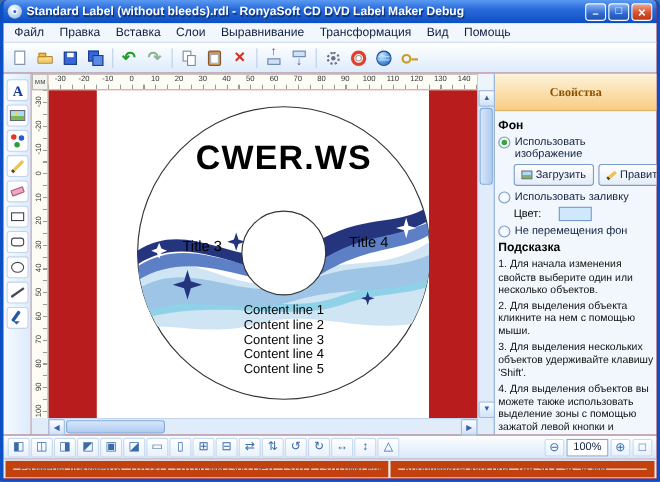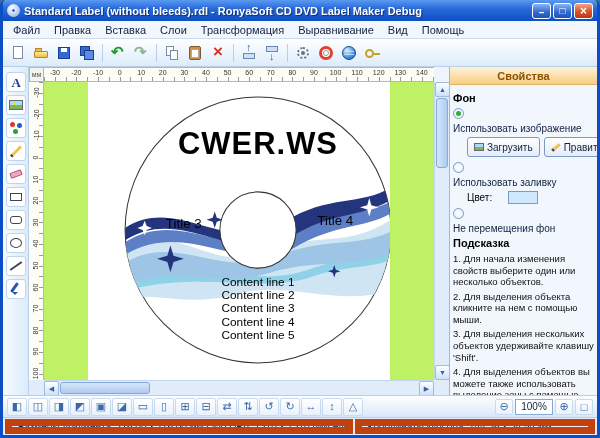--- a/index.html
+++ b/index.html
@@ -1,20 +1,20 @@
 <!DOCTYPE html>
 <html><head>
 <meta charset="utf-8">
 <style>
   *, *::before, *::after { margin:0; padding:0; box-sizing:border-box; }
   html,body { width:600px; height:438px; overflow:hidden; }
   body { font-family:"Liberation Sans", sans-serif; font-size:11px; background:#3a6ea5; }
 
   .window { width:600px; height:438px; display:flex; flex-direction:column;
-    background:#bef264; border:3px solid #0c4fc4; border-top:none;
+    background:#b91c1c; border:3px solid #0c4fc4; border-top:none;
     border-radius:6px 6px 3px 3px; overflow:hidden; }
 
   
   .titlebar { height:21px; flex:none; display:flex; align-items:center; gap:4px; padding:0 4px;
     background:linear-gradient(180deg,#5a9af2 0%,#2a6ada 40%,#0c4fc4 100%);
     border-radius:4px 4px 0 0; }
   .app-icon { width:13px; height:13px; border-radius:50%; flex:none;
     background:radial-gradient(circle at 38% 32%, #ffffff, #bcd2ea 55%, #86a6cc); position:relative; }
   .app-icon::after { content:""; position:absolute; left:4px; top:4px; width:5px; height:5px;
     border-radius:50%; background:#2a6ada; border:1px solid #fff; }
@@ -128,26 +128,26 @@
   .sthumb-v { height:70px; margin:1px; background:linear-gradient(90deg,#d6e6fa,#aecbf0);
     border:1px solid #86aad8; border-radius:3px; }
   .sthumb-h { width:90px; margin:1px; background:linear-gradient(180deg,#d6e6fa,#aecbf0);
     border:1px solid #86aad8; border-radius:3px; }
   .strack { flex:1; }
   .scorner { width:15px; height:15px; flex:none; background:#e0ecfa; }
 
   
   .props { width:148px; flex:none; border-left:1px solid #9cb8dc; background:#f2f7fe;
     display:flex; flex-direction:column; overflow:hidden; }
-  .props-header { height:18px; flex:none; display:flex; align-items:center; justify-content:center;
+  .props-header { height:34px; flex:none; display:flex; align-items:center; justify-content:center;
     font-weight:bold; color:#8a5200; background:linear-gradient(180deg,#fdf3da,#f8cd84);
-    border-bottom:1px solid #e0b468; }
+    border-bottom:1px solid #e0b468;font-family:Liberation Serif, serif; }
   .props-body { flex:1; padding:5px 3px; overflow:hidden; }
   .sect-title { font-weight:bold; font-size:11px; margin:2px 0 4px; }
-  .radio-row { display:flex; align-items:flex-start; gap:4px; margin:3px 0; font-size:10px; color:#102040;flex-direction:column; }
+  .radio-row { display:flex; align-items:flex-start; gap:4px; margin:3px 0; font-size:10px; color:#102040; }
   .radio { width:11px; height:11px; flex:none; border-radius:50%; border:1px solid #7a9ac0;
     background:radial-gradient(#ffffff,#e4eef8); position:relative; }
   .radio.checked::after { content:""; position:absolute; inset:2px; border-radius:50%; background:#35a835; }
   .btn-row { display:flex; gap:4px; margin:3px 0 5px 14px; }
   .xp-btn { height:20px; padding:0 6px; display:flex; align-items:center; gap:3px;
     background:linear-gradient(180deg,#ffffff,#e4ecf8); border:1px solid #7a9ac8; border-radius:3px;
     font-size:10px; color:#102040; }
   .bi-img { width:10px; height:8px; border:1px solid #667; flex:none;
     background:linear-gradient(180deg,#aadcf4 55%,#78b858 45%); }
   .bi-pencil { width:10px; height:3px; flex:none; transform:rotate(-40deg);
@@ -194,22 +194,22 @@
       <span class="wbtn wbtn-max"></span>
       <span class="wbtn wbtn-close"></span>
     </span>
   </div>
 
   <div class="menubar">
     <span class="menu-item">Файл</span>
     <span class="menu-item">Правка</span>
     <span class="menu-item">Вставка</span>
     <span class="menu-item">Слои</span>
+    <span class="menu-item">Выравнивание</span>
     <span class="menu-item">Трансформация</span>
-    <span class="menu-item">Выравнивание</span>
     <span class="menu-item">Вид</span>
     <span class="menu-item">Помощь</span>
   </div>
 
   <div class="toolbar">
     <div class="tbtn">
         <span class="ic ic-new"></span>
       </div>
     <div class="tbtn">
         <span class="ic ic-open"></span>

